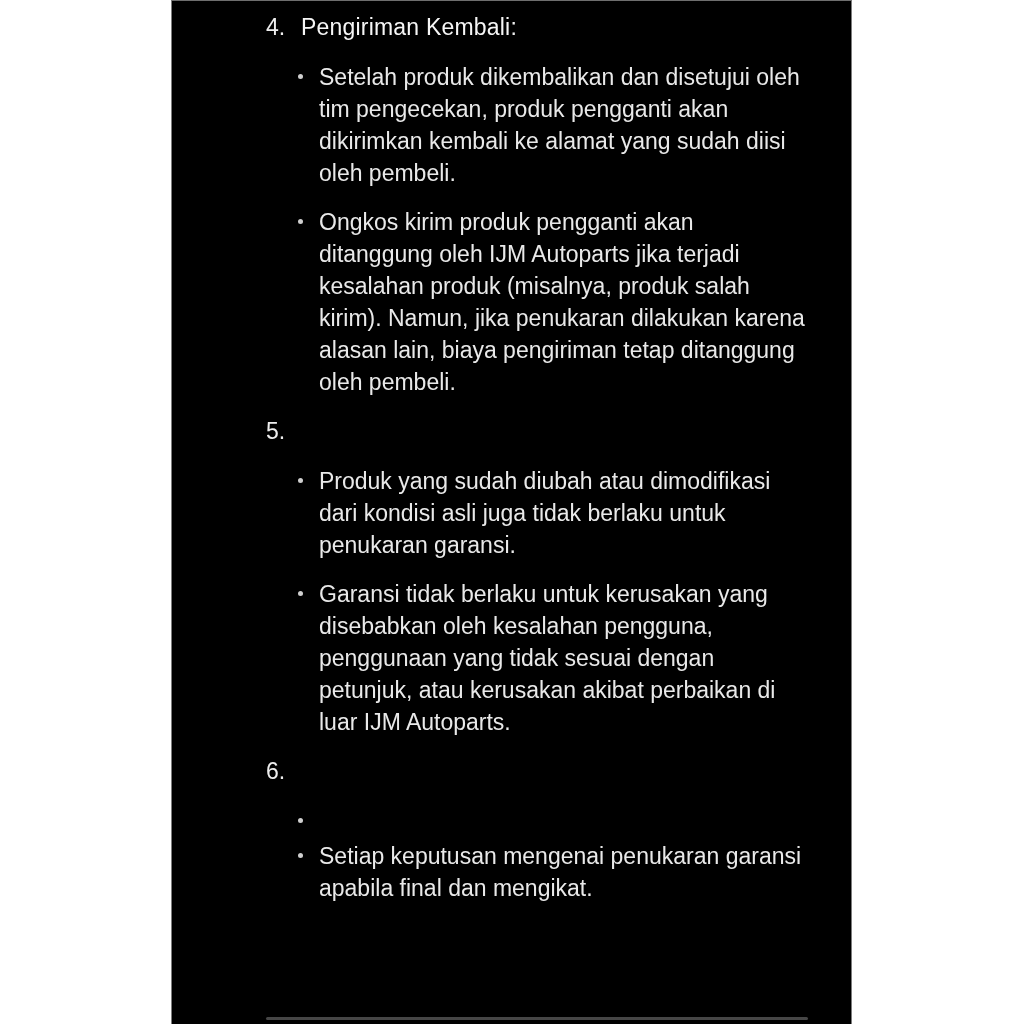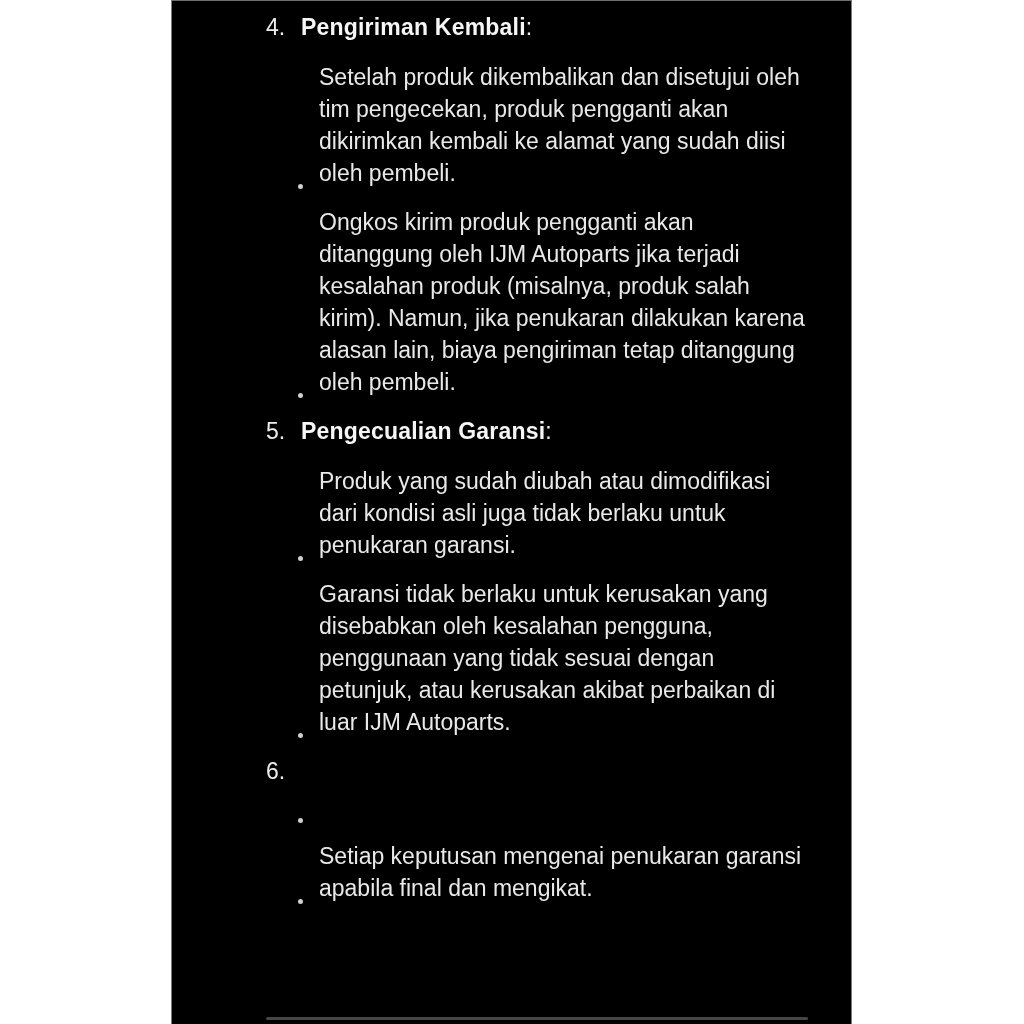--- a/index.html
+++ b/index.html
@@ -37,33 +37,32 @@
     font-size: 23px;
     line-height: 32px;
     color: #ededed;
   }
   .item-number {
     width: 35px;
     flex: none;
     font-weight: normal;
   }
   .item-title b {
-    font-weight: bold;
+    font-weight: normal;
     color: #f6f6f6;
     letter-spacing: 0.2px;
     text-align: right;
   }
   .item-title .colon {
     font-weight: normal;
     color: #ededed;
   }
   .bullet {
     display: flex;
     margin: 0 0 17px 126px;
-    align-items: flex-end;
   }
   .bullet-dot {
     width: 5px;
     height: 5px;
     border-radius: 50%;
     background: #cfcfcf;
     margin-top: 13px;
     flex: none;
   }
   .bullet-text {
@@ -108,21 +107,20 @@
 kesalahan produk (misalnya, produk salah
 kirim). Namun, jika penukaran dilakukan karena
 alasan lain, biaya pengiriman tetap ditanggung
 oleh pembeli.</div>
       </div>
     </section>
 
     <section>
       <div class="item-heading">
         <span class="item-number">5.</span>
-        <span class="item-title"><b>Pengecualian Garansi</b><span class="colon">:</span></span>
       </div>
       <div class="bullet">
         <span class="bullet-dot"></span>
         <div class="bullet-text">Produk yang sudah diubah atau dimodifikasi
 dari kondisi asli juga tidak berlaku untuk
 penukaran garansi.</div>
       </div>
       <div class="bullet">
         <span class="bullet-dot"></span>
         <div class="bullet-text">Garansi tidak berlaku untuk kerusakan yang

